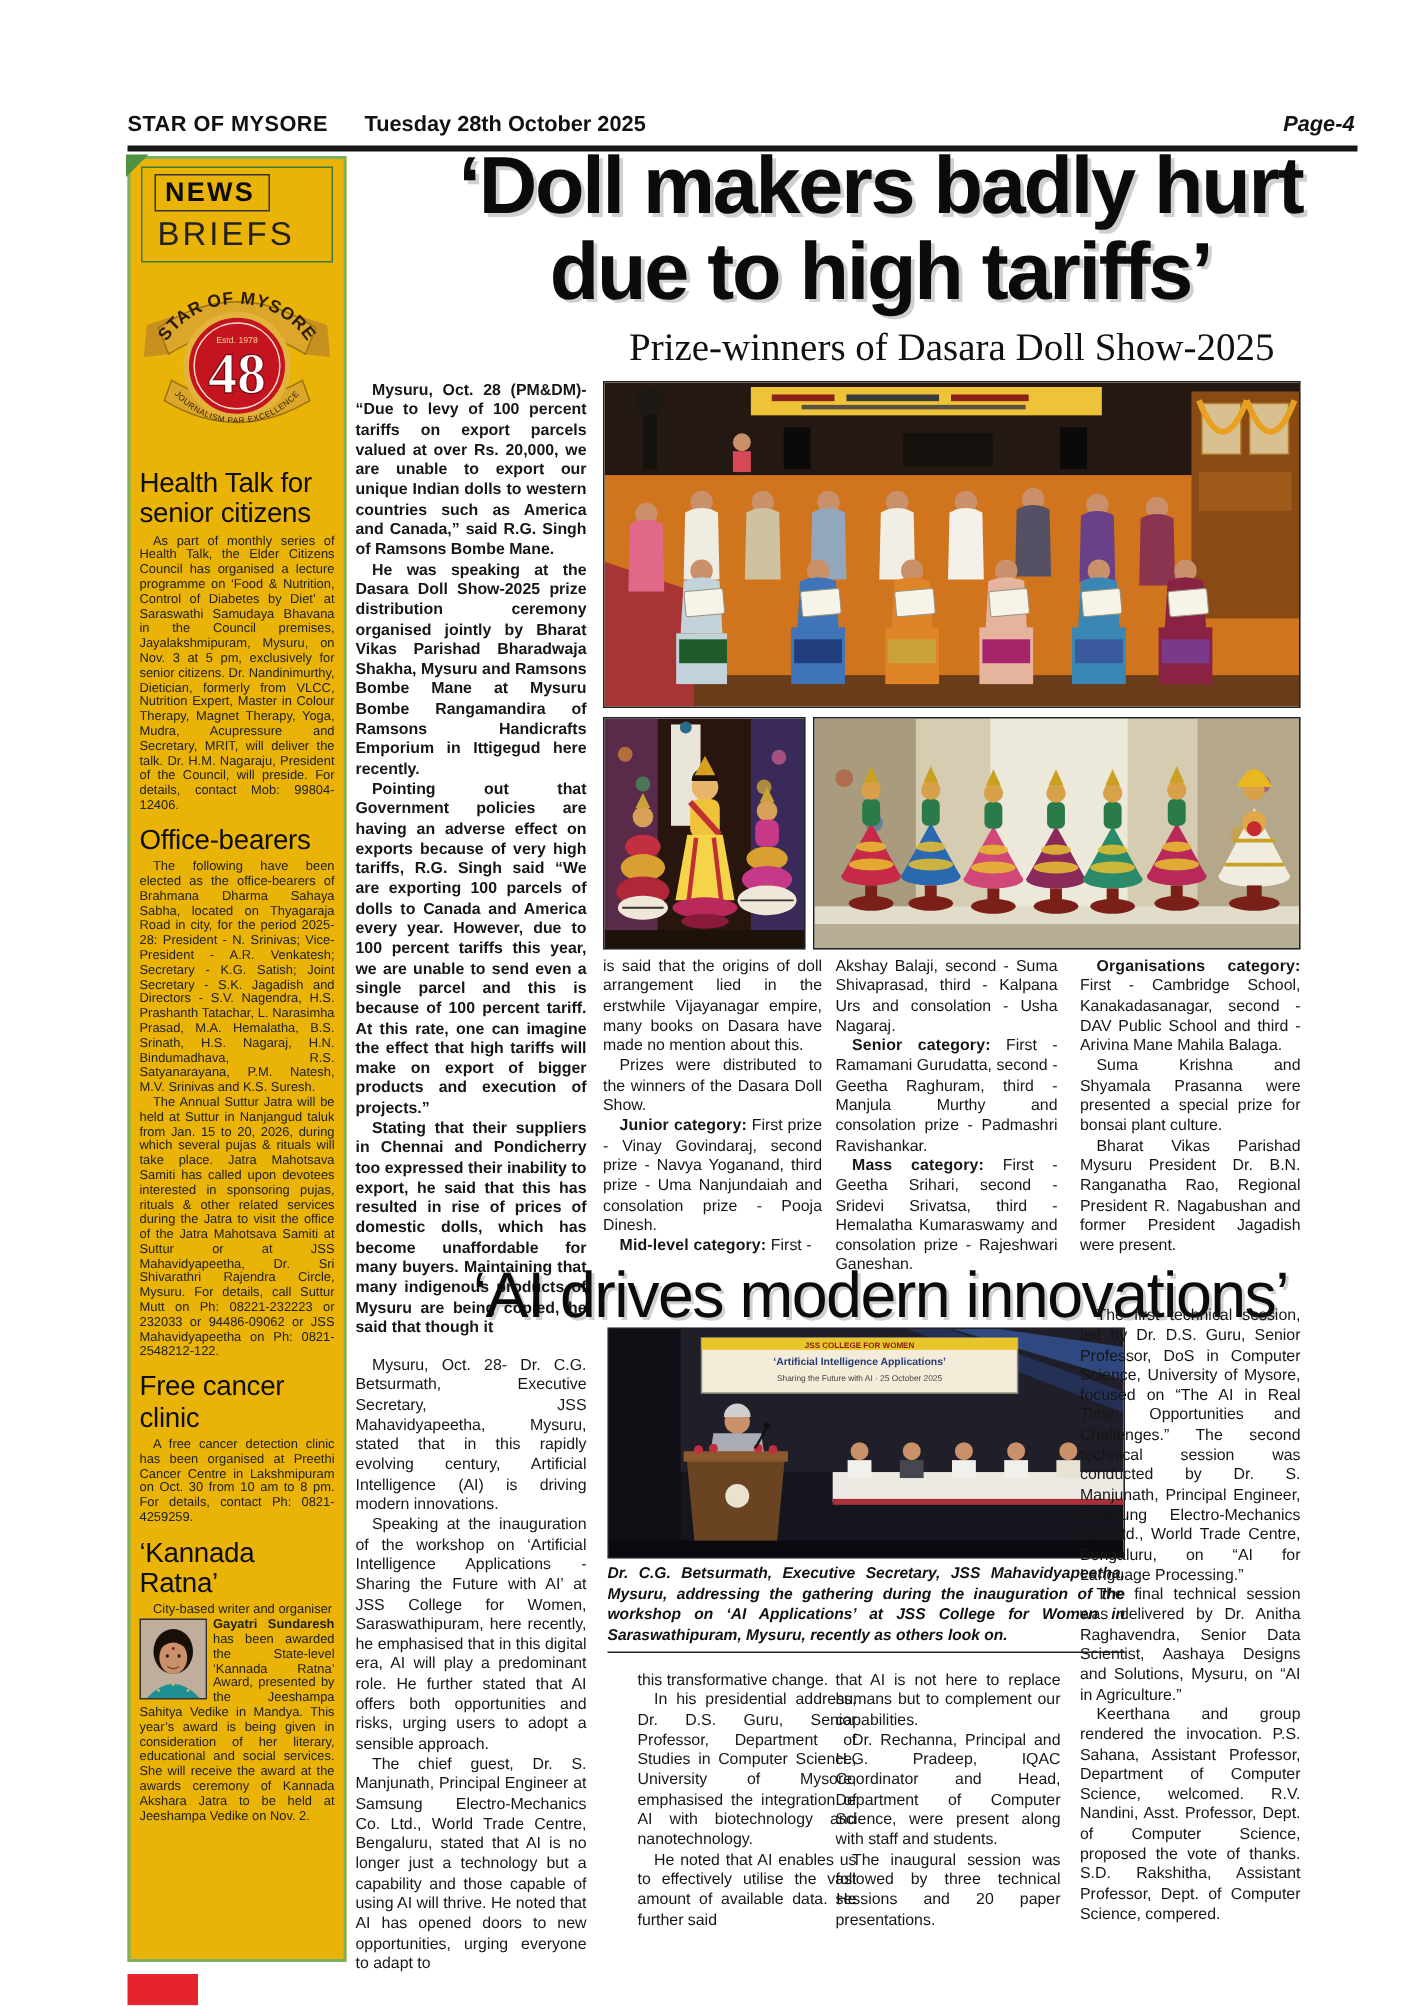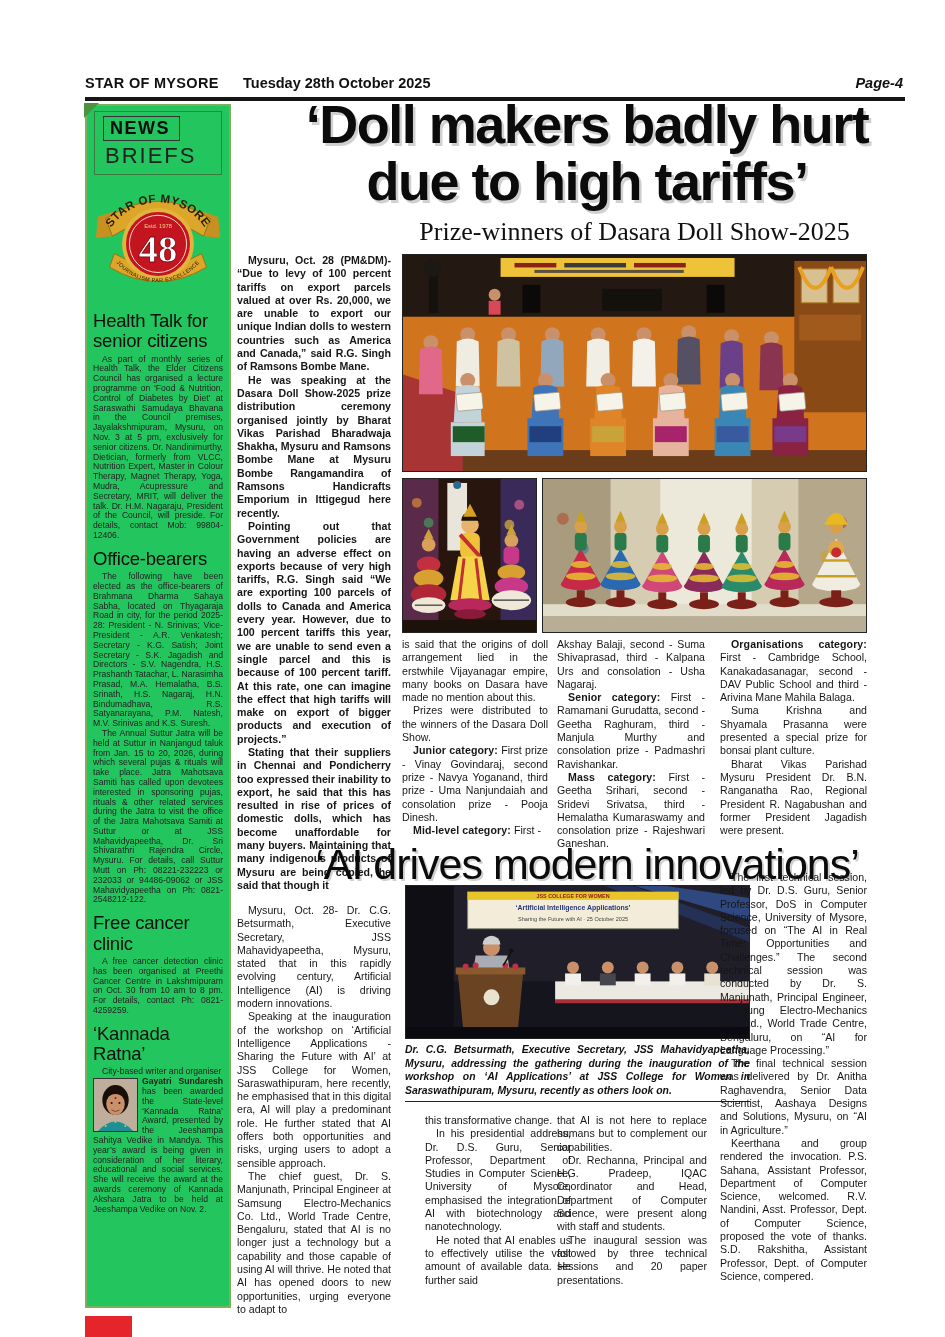--- a/index.html
+++ b/index.html
@@ -6,21 +6,21 @@
   .page{position:relative;width:945px;height:1337px;background:#fff;overflow:hidden;
         font-family:"Liberation Sans",sans-serif;color:#1a1a1a;}
   
   .header{position:absolute;left:85px;top:72px;width:820px;height:24px;font-weight:bold;font-size:14.5px;color:#111;}
   .hd-paper{position:absolute;left:0;top:3px;letter-spacing:.3px;}
   .hd-date{position:absolute;left:158px;top:3px;}
   .hd-page{position:absolute;right:2px;top:3px;font-style:italic;}
   .header-rule{position:absolute;left:85px;top:97px;width:820px;height:3.5px;background:#161616;}
   
   .sidebar{position:absolute;left:85px;top:104px;width:146px;height:1204px;border:2.5px solid #7cb05e;
-           box-sizing:border-box;padding:0 6px;background:#22c55e;}
+           box-sizing:border-box;padding:0 6px;background:#eab308;}
   .corner{position:absolute;left:-3px;top:-3px;width:0;height:0;border-top:15px solid #4e9140;border-right:15px solid transparent;}
   .nb-box{margin:5px 1px 6px;border:1.5px solid #3d7a3d;padding:4px 8px 5px;}
   .nb-news{display:inline-block;font-weight:bold;font-size:18px;letter-spacing:1.5px;border:1.5px solid #333;padding:1px 9px 1px 6px;color:#0c0c0c;}
   .nb-briefs{font-size:22px;letter-spacing:2px;margin:2px 0 0 2px;color:#222;}
   .logo-wrap{text-align:center;margin:2px 0 0;}
   .sidebar h3{font-size:18.5px;font-weight:400;margin:8px 0 3px;line-height:1.1;color:#0e0e0e;letter-spacing:-.2px;}
   .sb-body{font-size:8.6px;line-height:9.8px;text-align:justify;margin:0;text-indent:9px;color:#222;}
   .sb-intro{font-size:8.6px;line-height:9.8px;text-align:justify;margin:0;text-indent:9px;color:#222;}
   .kr{ text-indent:0;}
   .kr-photo{float:left;width:45px;height:54px;margin:1px 4px 1px 0;border:1px solid #333;box-sizing:border-box;}

